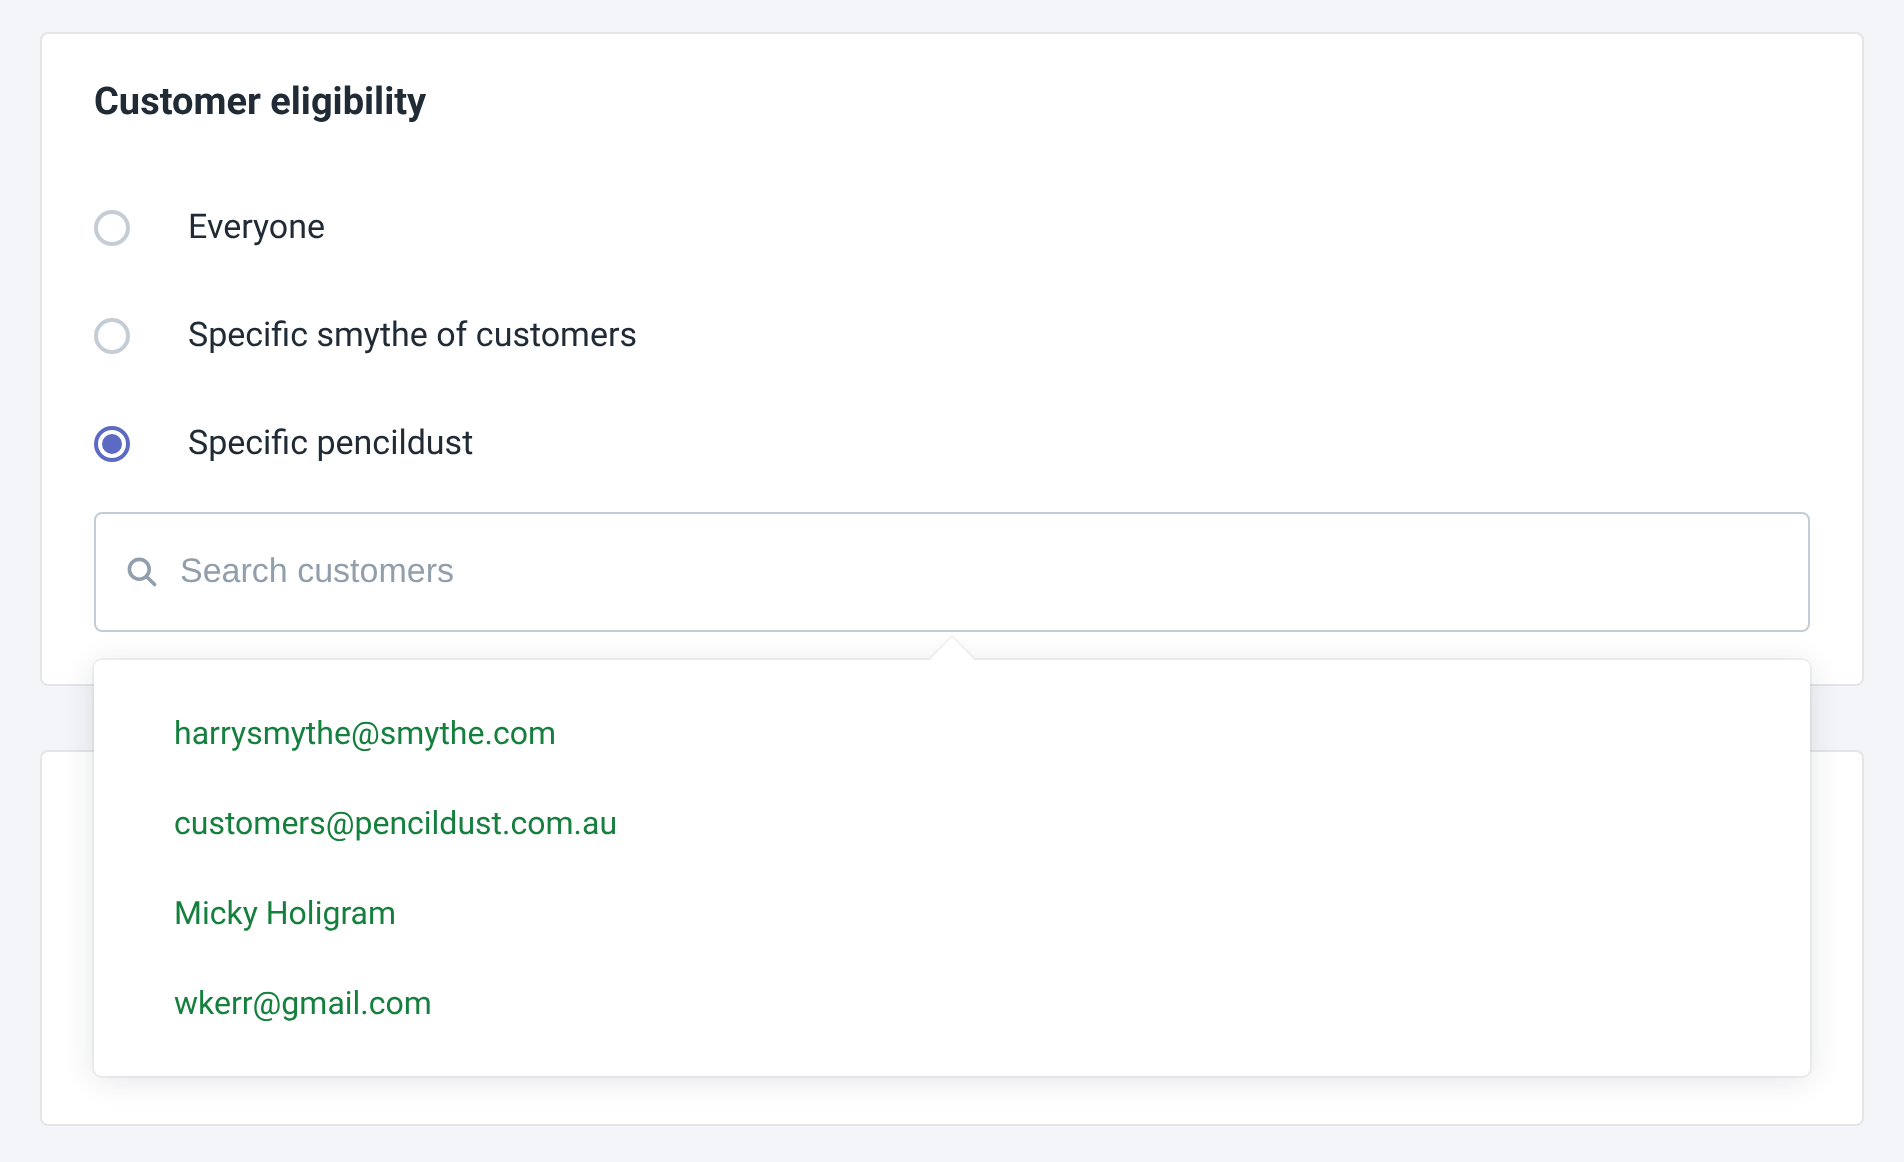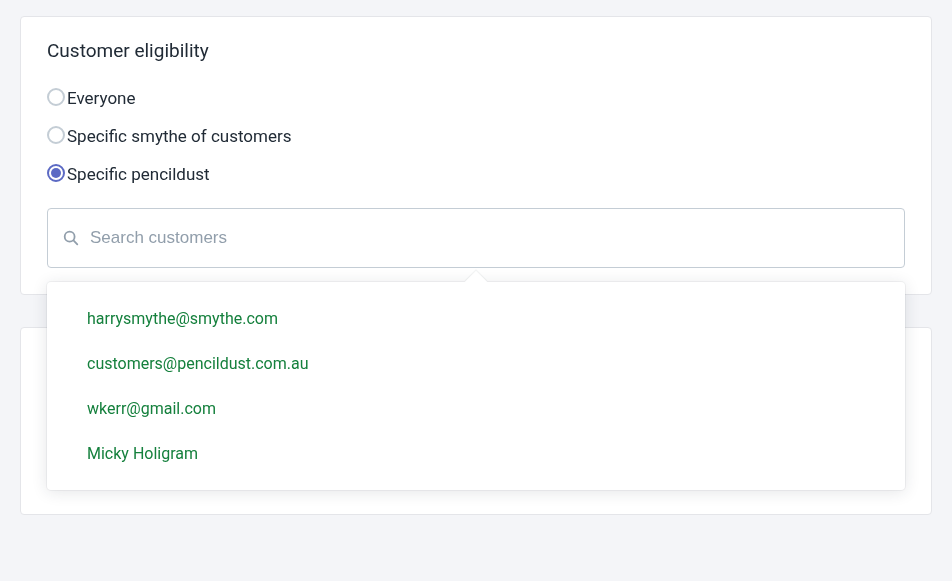--- a/index.html
+++ b/index.html
@@ -20,33 +20,35 @@
       border: 1px solid #e4e5e9;
       border-radius: 4px;
       padding: 22px 26px 26px 26px;
       position: relative;
     }
     .main-card {
       margin-bottom: 32px;
     }
     .title {
       font-size: 19px;
-      font-weight: 400;
+      font-weight: 700;
       color: #212b36;
       margin-bottom: 26px;
     }
     .radio-group {
       display: flex;
       flex-direction: column;
       gap: 18px;
     }
     .radio-row {
       display: flex;
-      gap: 2px;
+      align-items: center;
+      gap: 29px;
       cursor: pointer;
+      margin-top: 16px;
     }
     .radio {
       width: 18px;
       height: 18px;
       border: 2px solid #c4cdd5;
       border-radius: 50%;
       display: inline-flex;
       align-items: center;
       justify-content: center;
       flex-shrink: 0;
@@ -156,19 +158,19 @@
           <circle cx="8.5" cy="8.5" r="5.5" stroke="#919eab" stroke-width="2"></circle>
           <line x1="13" y1="13" x2="17" y2="17" stroke="#919eab" stroke-width="2" stroke-linecap="round"></line>
         </svg>
       </span>
       <input class="search-input" type="text" placeholder="Search customers" style="">
     </div>
 
     <div class="dropdown">
       <div class="dropdown-item">harrysmythe@smythe.com</div>
       <div class="dropdown-item">customers@pencildust.com.au</div>
+      <div class="dropdown-item">Micky Holigram</div>
       <div class="dropdown-item">wkerr@gmail.com</div>
-      <div class="dropdown-item">Micky Holigram</div>
     </div>
   </div>
 </div>
 
 <div class="card secondary-card"></div>
 
 </body></html>

